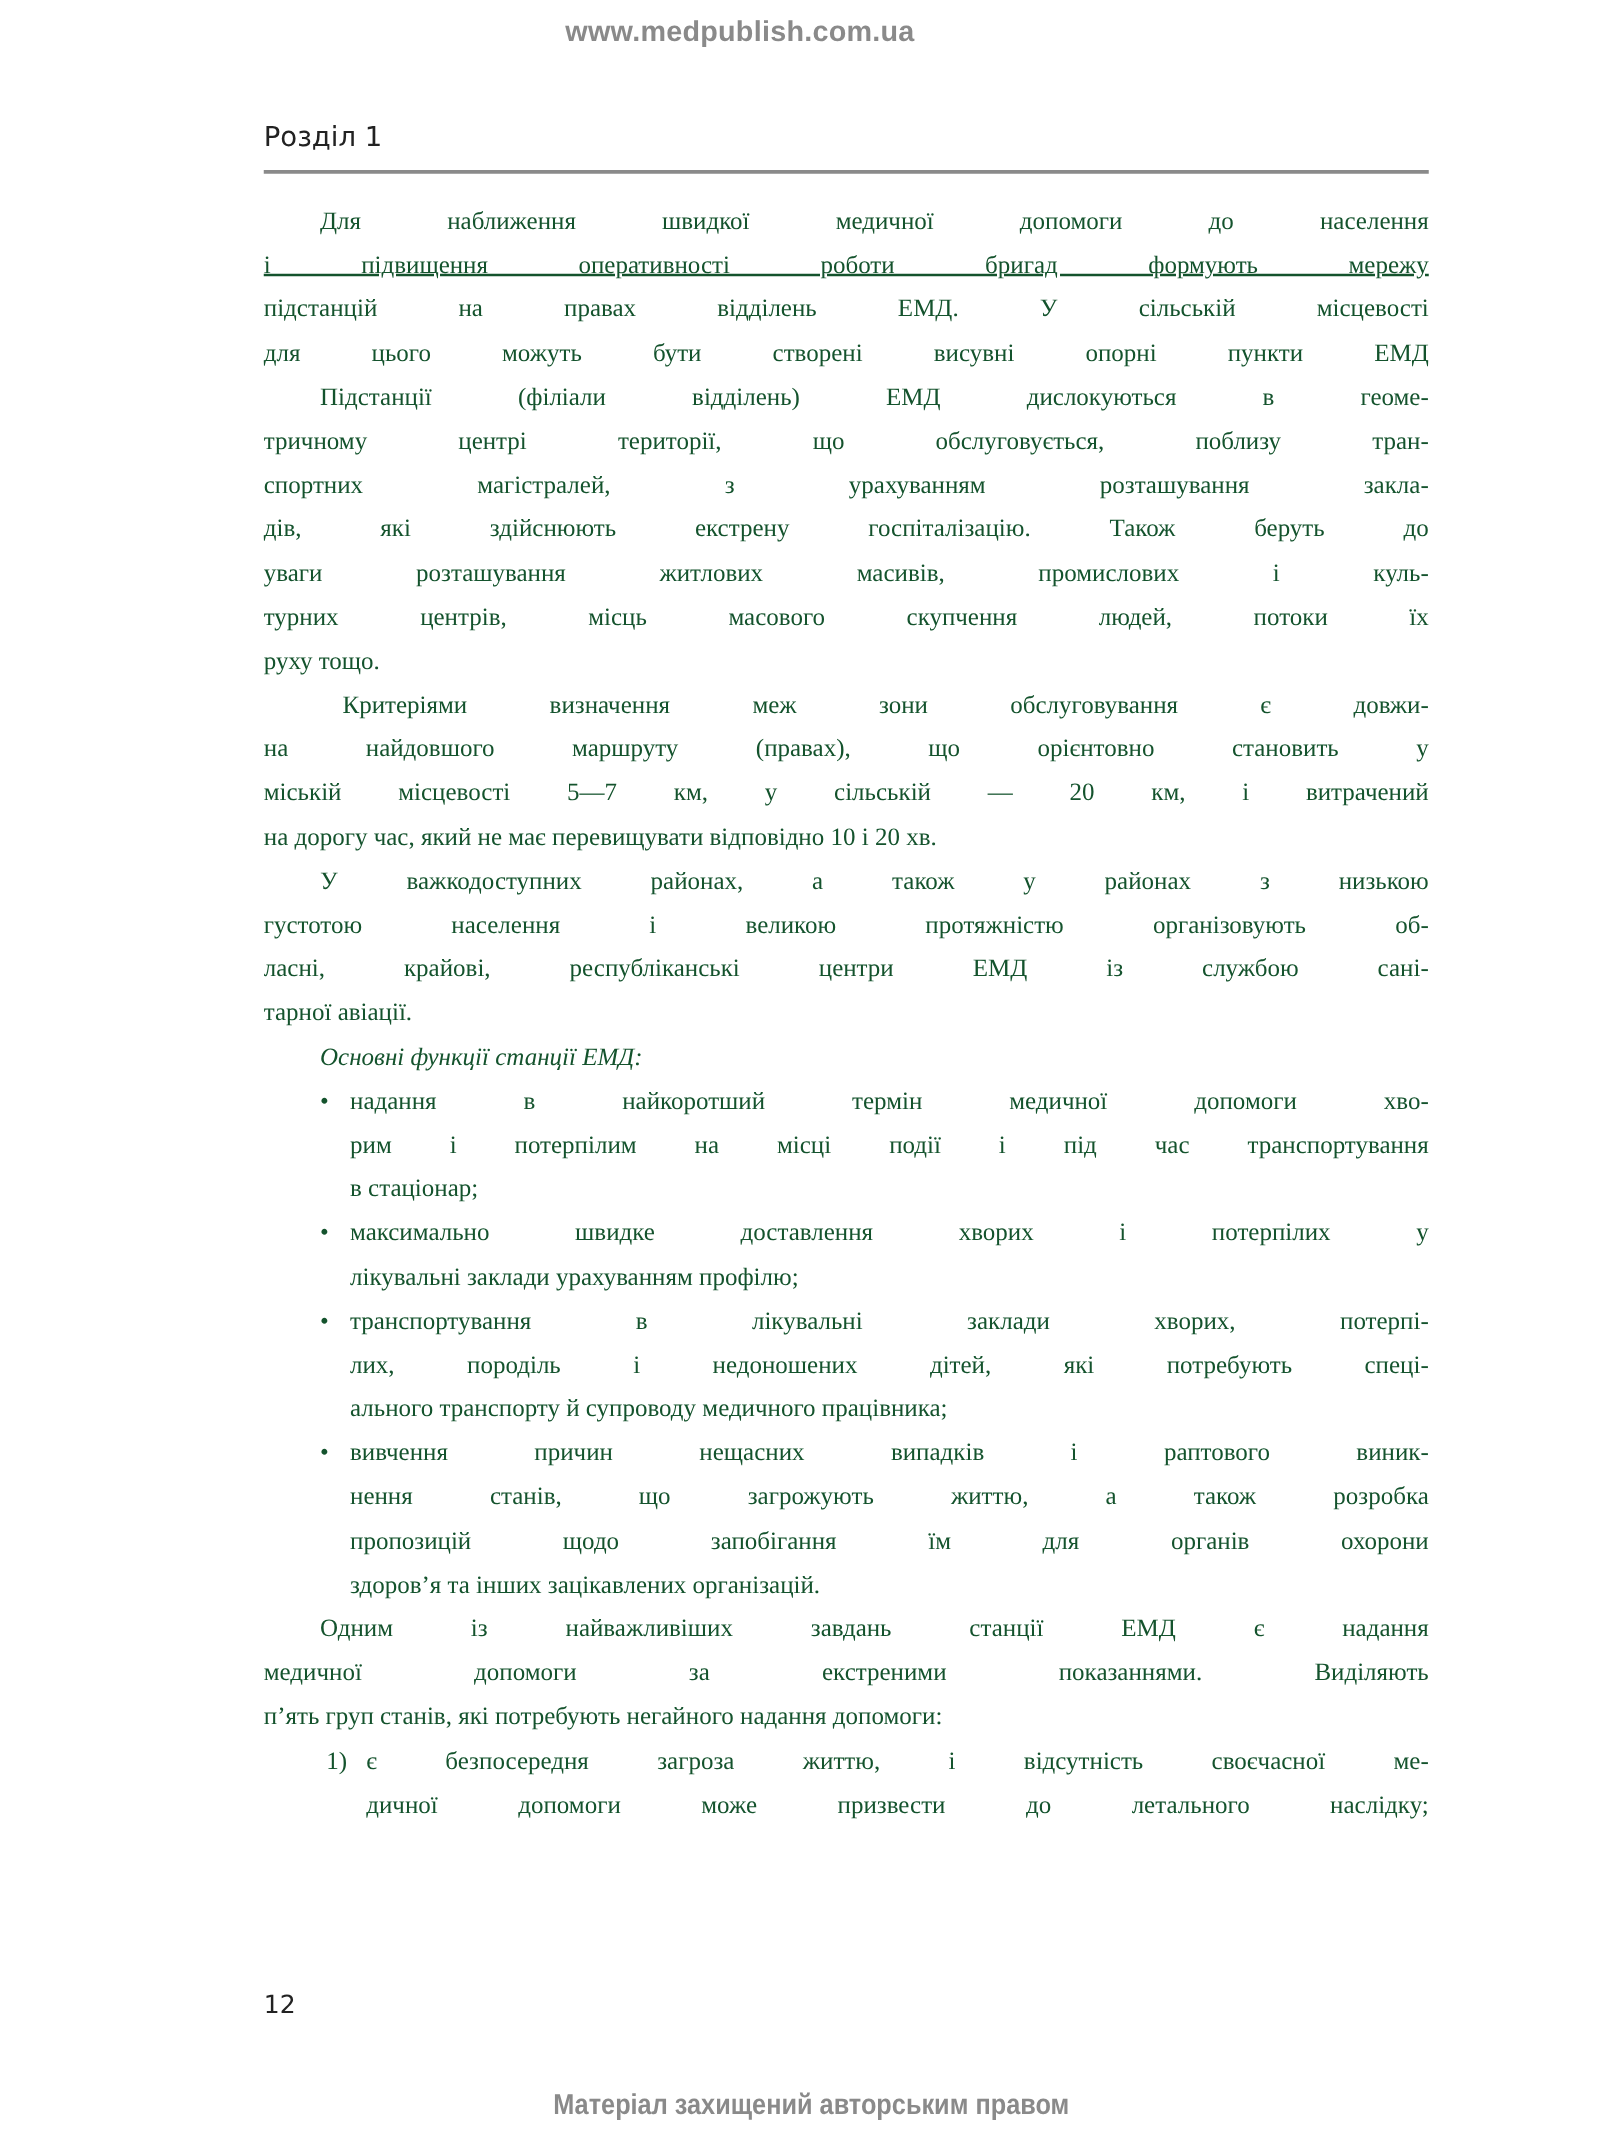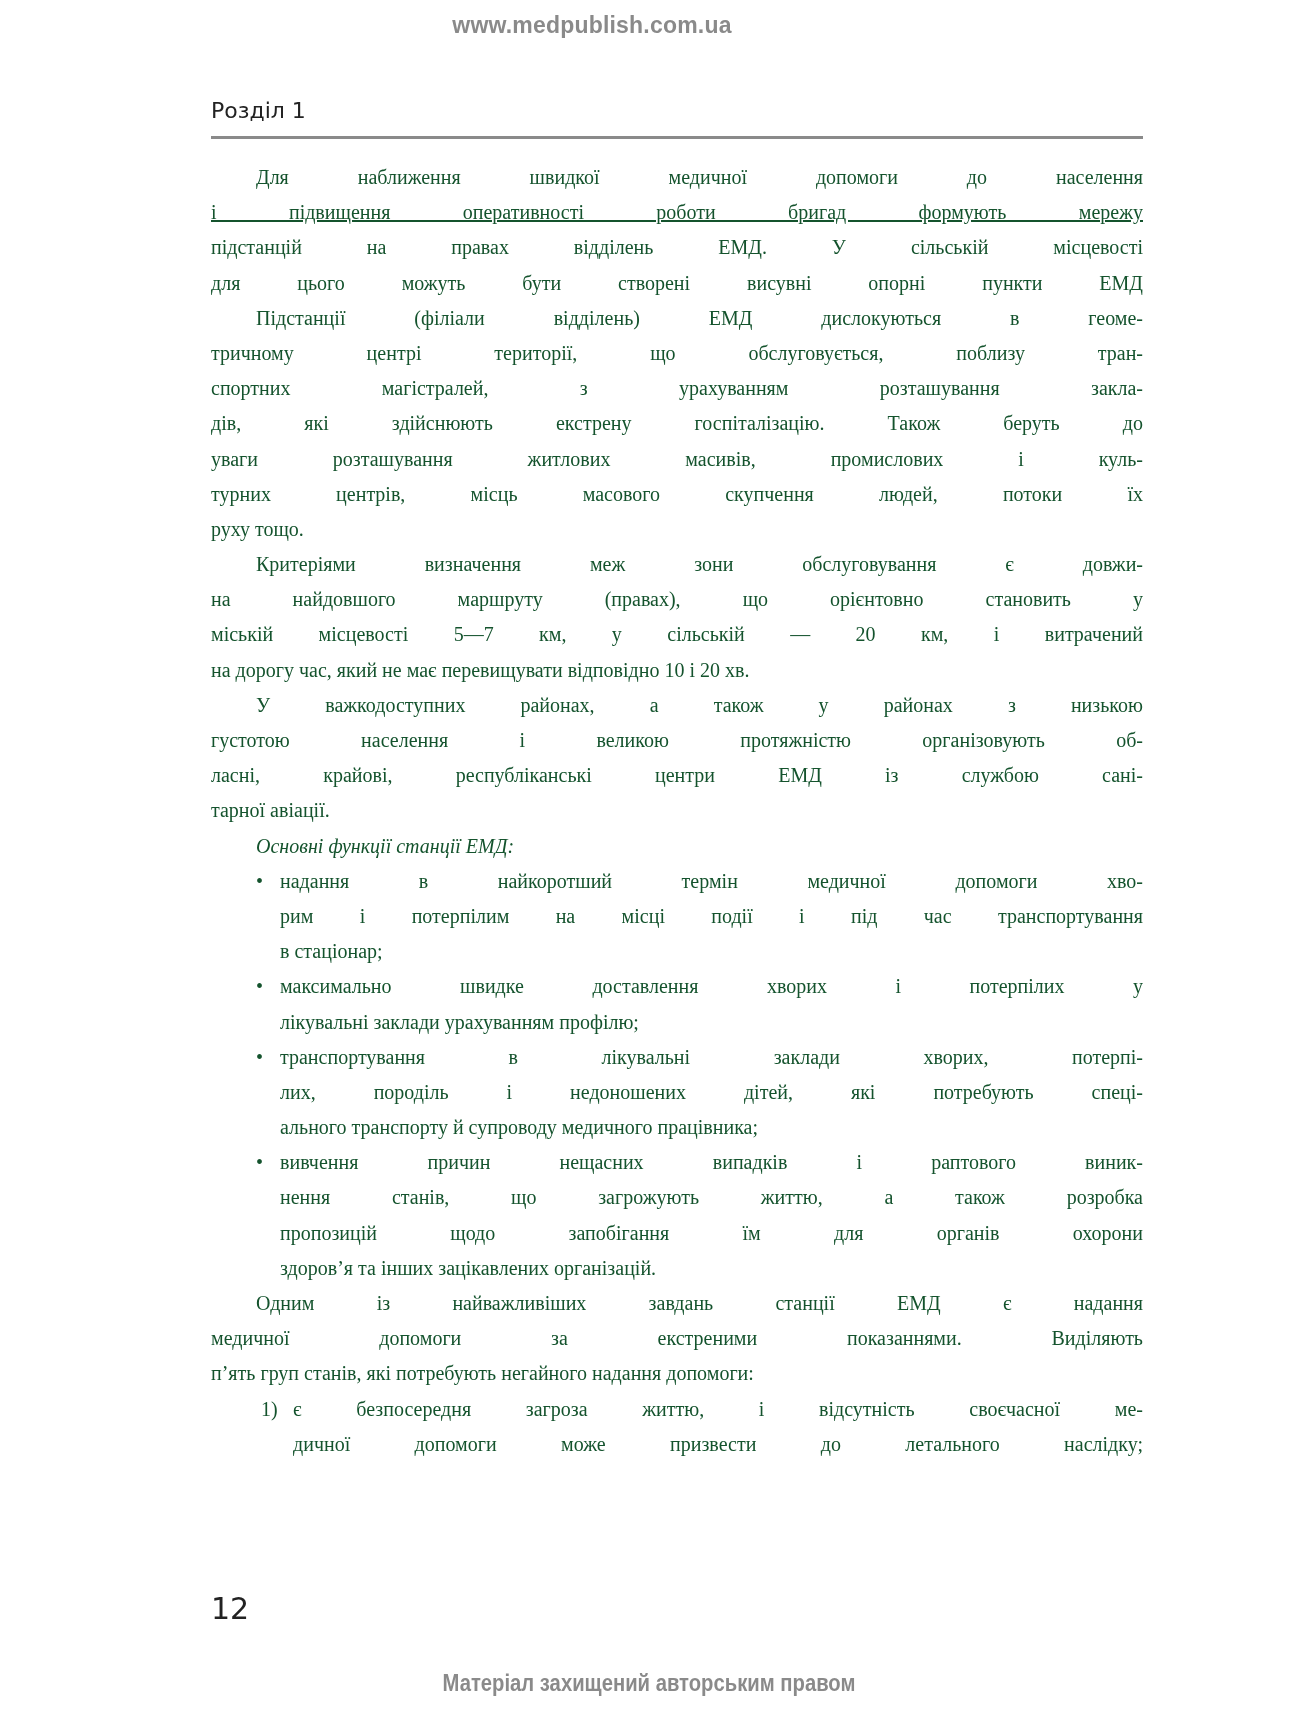--- a/index.html
+++ b/index.html
@@ -89,21 +89,21 @@
   }
   .num-mark {
     display: inline-block;
     width: 32px;
   }
   .page-number {
     position: absolute;
     left: 211px;
     top: 1591px;
     font-family: "DejaVu Sans", sans-serif;
-    font-size: 30px;
+    font-size: 20px;
     color: #222;
   }
   .watermark-bottom {
     position: absolute;
     left: 0;
     width: 1298px;
     top: 1670px;
     text-align: center;
     font-family: "Liberation Sans", sans-serif;
     font-weight: bold;
@@ -126,21 +126,21 @@
     <div class="line"><span style="word-spacing: 0px; text-decoration: underline;">і підвищення оперативності роботи бригад формують мережу</span></div>
     <div class="line"><span style="word-spacing: 0px;">підстанцій на правах відділень ЕМД. У сільській місцевості</span></div>
     <div class="line"><span style="word-spacing: 0px;">для цього можуть бути створені висувні опорні пункти ЕМД</span></div>
     <div class="line indent"><span style="word-spacing: 0px;">Підстанції (філіали відділень) ЕМД дислокуються в геоме-</span></div>
     <div class="line"><span style="word-spacing: 0px;">тричному центрі території, що обслуговується, поблизу тран-</span></div>
     <div class="line"><span style="word-spacing: 0px;">спортних магістралей, з урахуванням розташування закла-</span></div>
     <div class="line"><span style="word-spacing: 0px;">дів, які здійснюють екстрену госпіталізацію. Також беруть до</span></div>
     <div class="line"><span style="word-spacing: 0px;">уваги розташування житлових масивів, промислових і куль-</span></div>
     <div class="line"><span style="word-spacing: 0px;">турних центрів, місць масового скупчення людей, потоки їх</span></div>
     <div class="line last"><span>руху тощо.</span></div>
-    <div class="line indent"><span style="word-spacing: 0px;">Критеріями визначення меж зони обслуговування є довжи-</span></div>
+    <div class="line indent"><span style="word-spacing: 0px; margin-left: 18px;">Критеріями визначення меж зони обслуговування є довжи-</span></div>
     <div class="line"><span style="word-spacing: 0px;">на найдовшого маршруту (правах), що орієнтовно становить у</span></div>
     <div class="line"><span style="word-spacing: 0px;">міській місцевості 5—7 км, у сільській — 20 км, і витрачений</span></div>
     <div class="line last"><span>на дорогу час, який не має перевищувати відповідно 10 і 20 хв.</span></div>
     <div class="line indent"><span style="word-spacing: 0px;">У важкодоступних районах, а також у районах з низькою</span></div>
     <div class="line"><span style="word-spacing: 0px;">густотою населення і великою протяжністю організовують об-</span></div>
     <div class="line"><span style="word-spacing: 0px;">ласні, крайові, республіканські центри ЕМД із службою сані-</span></div>
     <div class="line last"><span>тарної авіації.</span></div>
     <div class="line italic indent"><span>Основні функції станції ЕМД:</span></div>
     <div class="line bullet-first"><span class="bullet-dot">•</span><span style="word-spacing: 0px;">надання в найкоротший термін медичної допомоги хво-</span></div>
     <div class="line bullet-cont"><span style="word-spacing: 0px;">рим і потерпілим на місці події і під час транспортування</span></div>

